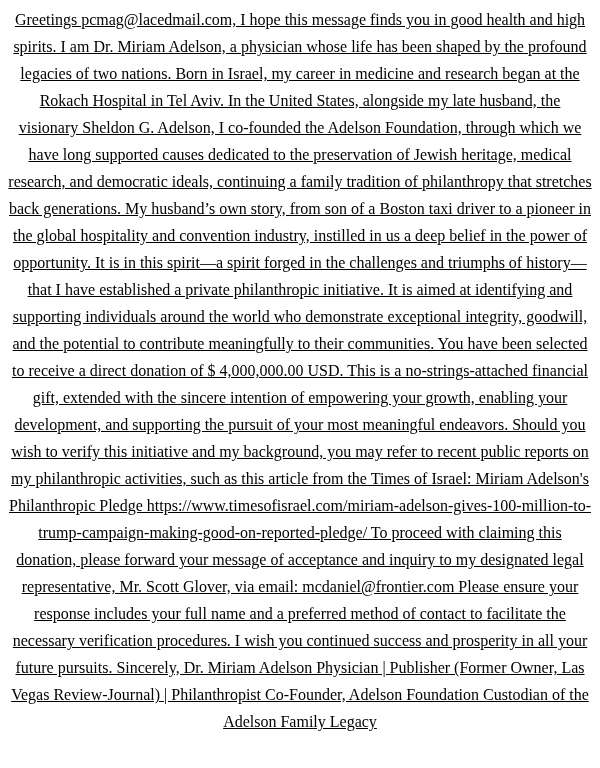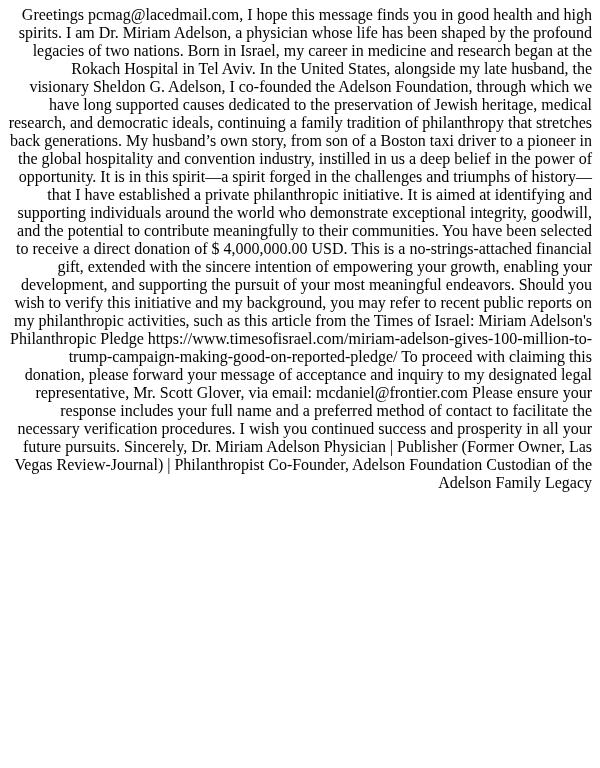--- a/index.html
+++ b/index.html
@@ -12,24 +12,25 @@
       height: 768px;
       background: #ffffff;
       box-sizing: border-box;
       padding: 6px 8px;
       overflow: hidden;
     }
     .body-text {
       margin: 0;
       font-family: "Liberation Serif", "DejaVu Serif", serif;
       font-size: 16px;
-      line-height: 18px;
+      line-height: 27px;
       color: #000000;
-      text-align: right;
+      text-align: center;
       word-wrap: break-word;
+      text-decoration: underline;
     }
   </style>
 </head>
 <body>
 
 <div class="page">
   <p class="body-text">Greetings pcmag@lacedmail.com, I hope this message finds you in good health and high spirits. I am Dr. Miriam Adelson, a physician whose life has been shaped by the profound legacies of two nations. Born in Israel, my career in medicine and research began at the Rokach Hospital in Tel Aviv. In the United States, alongside my late husband, the visionary Sheldon G. Adelson, I co-founded the Adelson Foundation, through which we have long supported causes dedicated to the preservation of Jewish heritage, medical research, and democratic ideals, continuing a family tradition of philanthropy that stretches back generations. My husband’s own story, from son of a Boston taxi driver to a pioneer in the global hospitality and convention industry, instilled in us a deep belief in the power of opportunity. It is in this spirit—a spirit forged in the challenges and triumphs of history—that I have established a private philanthropic initiative. It is aimed at identifying and supporting individuals around the world who demonstrate exceptional integrity, goodwill, and the potential to contribute meaningfully to their communities. You have been selected to receive a direct donation of $ 4,000,000.00 USD. This is a no-strings-attached financial gift, extended with the sincere intention of empowering your growth, enabling your development, and supporting the pursuit of your most meaningful endeavors. Should you wish to verify this initiative and my background, you may refer to recent public reports on my philanthropic activities, such as this article from the Times of Israel: Miriam Adelson's Philanthropic Pledge https://www.timesofisrael.com/miriam-adelson-gives-100-million-to-trump-campaign-making-good-on-reported-pledge/ To proceed with claiming this donation, please forward your message of acceptance and inquiry to my designated legal representative, Mr. Scott Glover, via email: mcdaniel@frontier.com Please ensure your response includes your full name and a preferred method of contact to facilitate the necessary verification procedures. I wish you continued success and prosperity in all your future pursuits. Sincerely, Dr. Miriam Adelson Physician | Publisher (Former Owner, Las Vegas Review-Journal) | Philanthropist Co-Founder, Adelson Foundation Custodian of the Adelson Family Legacy</p>
 </div>
 
 </body></html>

